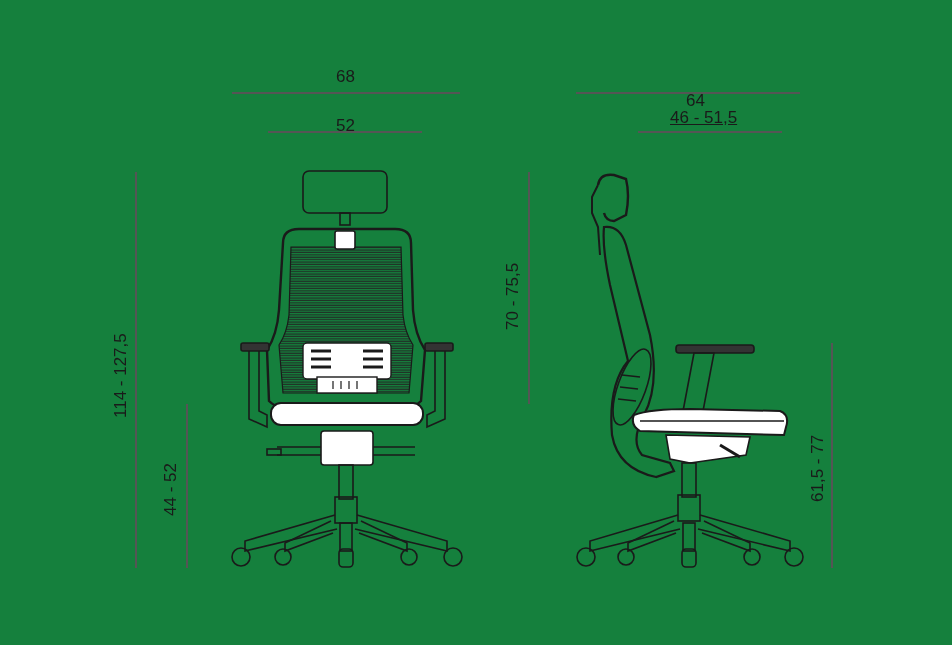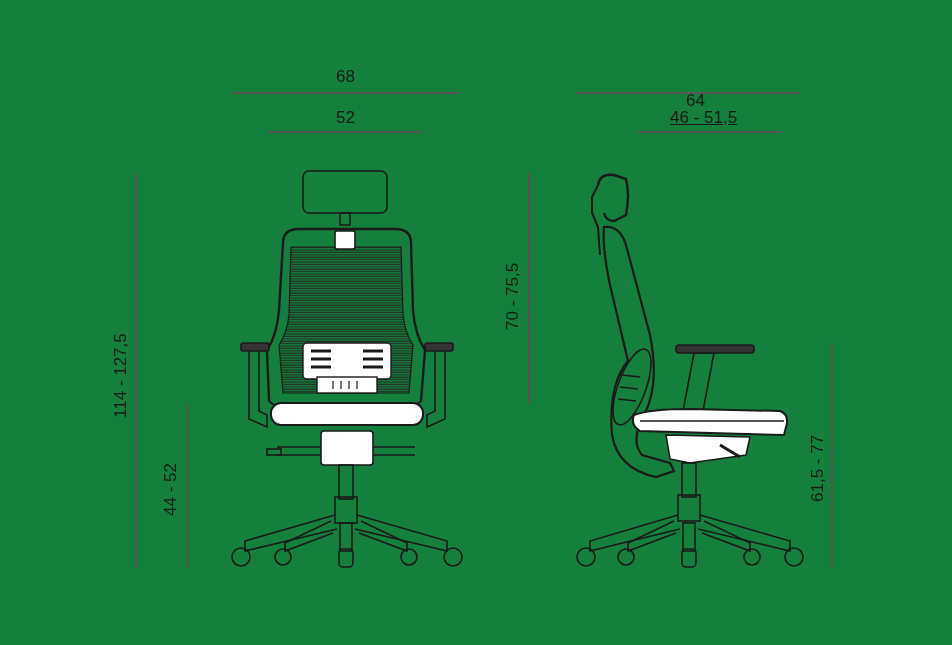--- a/index.html
+++ b/index.html
@@ -14,21 +14,21 @@
   svg.chair { position:absolute; }
 </style>
 </head>
 <body>
 
 <div id="canvas">
 
   <span class="label" style="left:336px; top:67px;">68</span>
   <div class="dim-line h" style="left:232px; top:92px; width:228px;"></div>
 
-  <span class="label" style="left:336px; top:108px;">52</span>
+  <span class="label" style="left:336px; top:116px;">52</span>
   <div class="dim-line h" style="left:268px; top:131px; width:154px;"></div>
 
   <div class="dim-line v" style="left:135px; top:172px; height:396px;"></div>
   <span class="vlabel" style="left:111px; top:418px;">114 - 127,5</span>
 
   <div class="dim-line v" style="left:186px; top:404px; height:164px;"></div>
   <span class="vlabel" style="left:161px; top:516px;">44 - 52</span>
 
   <span class="label" style="left:686px; top:67px;margin-top:24px;">64</span>
   <div class="dim-line h" style="left:576px; top:92px; width:224px;"></div>

